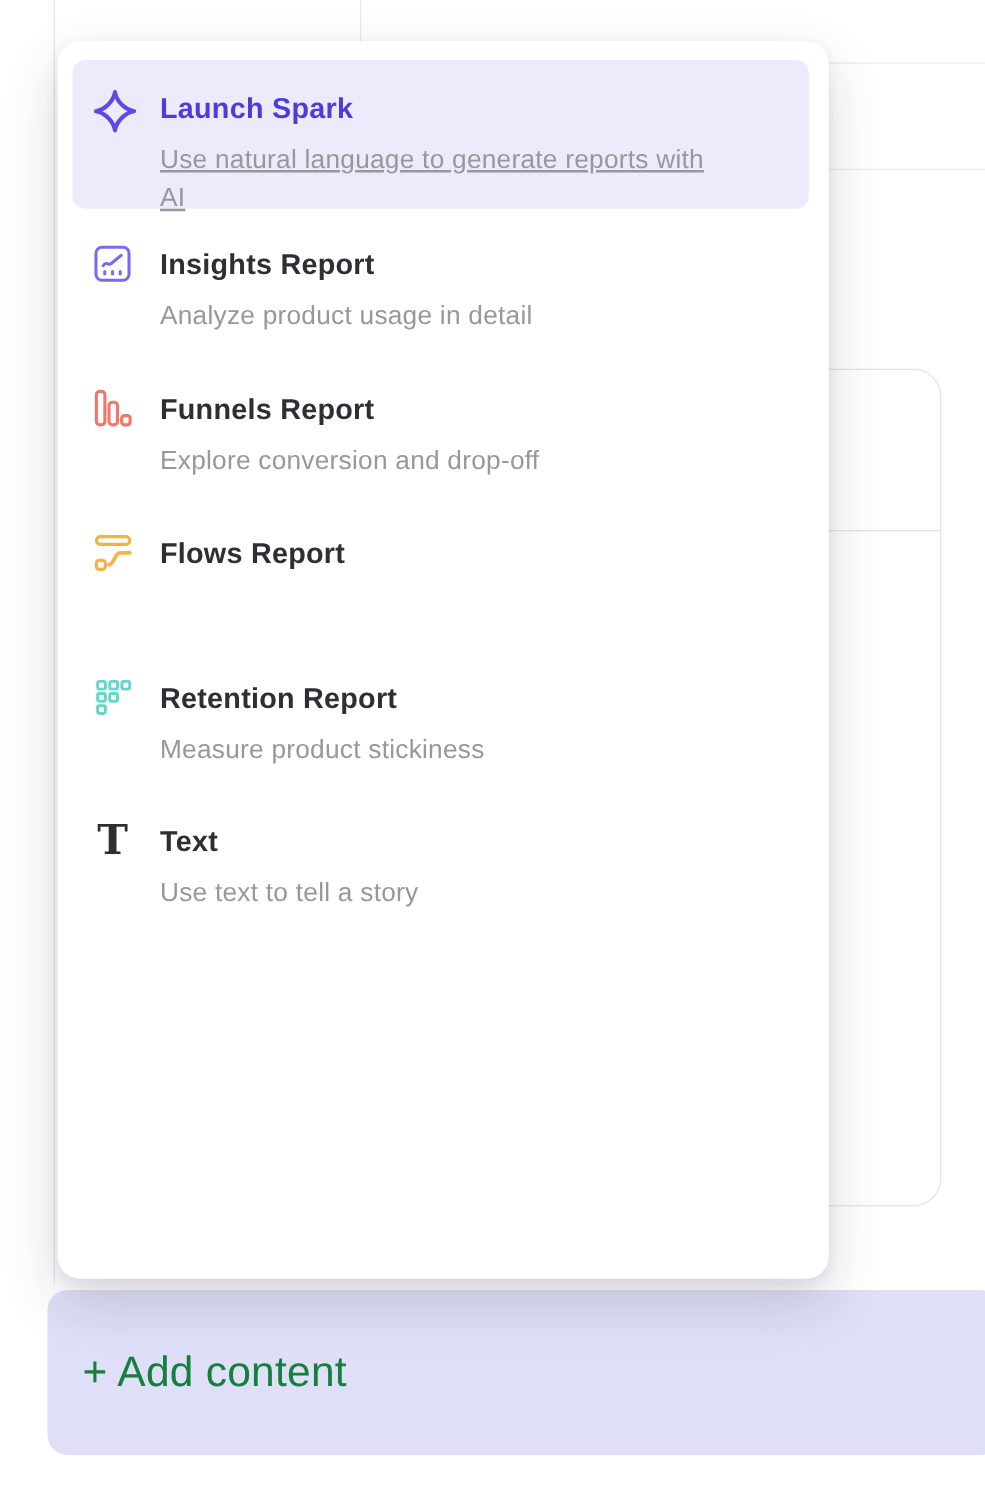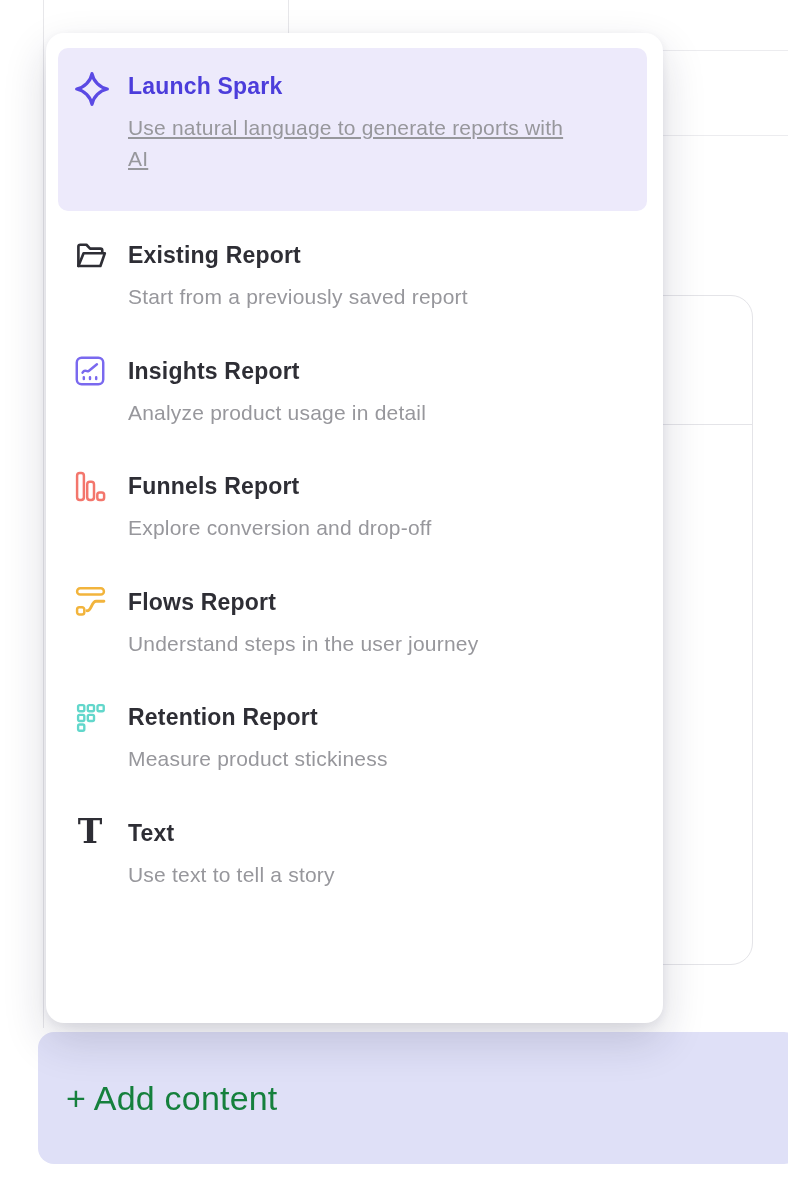--- a/index.html
+++ b/index.html
@@ -42,21 +42,21 @@
     width:617px; height:990px;
     background:#ffffff;
     border-radius:18px;
     box-shadow:0 18px 44px rgba(25,22,64,.16), 0 3px 10px rgba(25,22,64,.07);
     padding-top:15px;
     z-index:5;
   }
 
   .launch-item {
     margin:0 16px 0 12px;
-    height:163px;
+    height:119px;
     background:#edeafb;
     border-radius:10px;
     display:flex;
     align-items:flex-start;
     padding:24px 20px 0 15px;
     cursor:pointer;
   }
   .launch-item .icon-box { width:38px; margin-top:-2px; margin-right:17px; flex:none; }
   .launch-item .title {
     font-size:23px; font-weight:600; color:#4c3ddb;
@@ -127,32 +127,20 @@
       <svg width="38" height="38" viewBox="0 0 36 36" fill="none">
         <path d="M18 3.5 C19.3 10.6 25.4 16.7 32.5 18 C25.4 19.3 19.3 25.4 18 32.5 C16.7 25.4 10.6 19.3 3.5 18 C10.6 16.7 16.7 10.6 18 3.5 Z" stroke="#5b4ae4" stroke-width="3.1" stroke-linejoin="round"></path>
       </svg>
     </div>
     <div>
       <div class="title">Launch Spark</div>
       <div class="sub">Use natural language to generate reports with AI</div>
     </div>
   </div>
 
-  <div class="menu-item">
-    <div class="icon-box">
-      <svg width="33" height="33" viewBox="0 0 30 30" fill="none">
-        <path d="M4 24.5 V6.9 Q4 5.2 5.7 5.2 H11.3 L14.6 8.7 H24 Q25.7 8.7 25.7 10.4 V12" stroke="#2e2e35" stroke-width="2.4" stroke-linecap="round" stroke-linejoin="round"></path>
-        <path d="M4 24.5 L8.7 13 H28 L24 24.5 H4 Z" stroke="#2e2e35" stroke-width="2.4" stroke-linecap="round" stroke-linejoin="round"></path>
-      </svg>
-    </div>
-    <div>
-      <div class="title">Existing Report</div>
-      <div class="sub">Start from a previously saved report</div>
-    </div>
-  </div>
 
   <div class="menu-item">
     <div class="icon-box">
       <svg width="32" height="32" viewBox="0 0 30 30" fill="none">
         <rect x="2.6" y="2.6" width="24.8" height="24.8" rx="4.5" stroke="#7a69ef" stroke-width="2.3"></rect>
         <path d="M8 16.5 C10.5 12.5 11.5 16.5 13.8 15 L21.5 8.7" stroke="#7a69ef" stroke-width="2.3" stroke-linecap="round" stroke-linejoin="round"></path>
         <path d="M9.2 20.8 V22.6 M15 20.8 V22.6 M20.8 20.8 V22.6" stroke="#7a69ef" stroke-width="2.3" stroke-linecap="round"></path>
       </svg>
     </div>
     <div>
@@ -178,21 +166,20 @@
   <div class="menu-item">
     <div class="icon-box">
       <svg width="33" height="33" viewBox="0 0 32 32" fill="none">
         <rect x="3" y="3.2" width="26" height="6" rx="3" stroke="#f2b43c" stroke-width="2.4"></rect>
         <rect x="3" y="21.6" width="7" height="7" rx="2.2" stroke="#f2b43c" stroke-width="2.4"></rect>
         <path d="M12.6 25 C17.2 25 16.8 15.8 21.4 15.8 L29 15.8" stroke="#f2b43c" stroke-width="2.8" stroke-linecap="round"></path>
       </svg>
     </div>
     <div>
       <div class="title">Flows Report</div>
-      <div class="sub">Understand steps in the user journey</div>
     </div>
   </div>
 
   <div class="menu-item">
     <div class="icon-box">
       <svg width="31" height="31" viewBox="0 0 30 30" fill="none">
         <rect x="3" y="3" width="6" height="6" rx="1.4" stroke="#62d7cb" stroke-width="2.3"></rect>
         <rect x="12.4" y="3" width="6" height="6" rx="1.4" stroke="#62d7cb" stroke-width="2.3"></rect>
         <rect x="21.8" y="3" width="6" height="6" rx="1.4" stroke="#62d7cb" stroke-width="2.3"></rect>
         <rect x="3" y="12.4" width="6" height="6" rx="1.4" stroke="#62d7cb" stroke-width="2.3"></rect>

